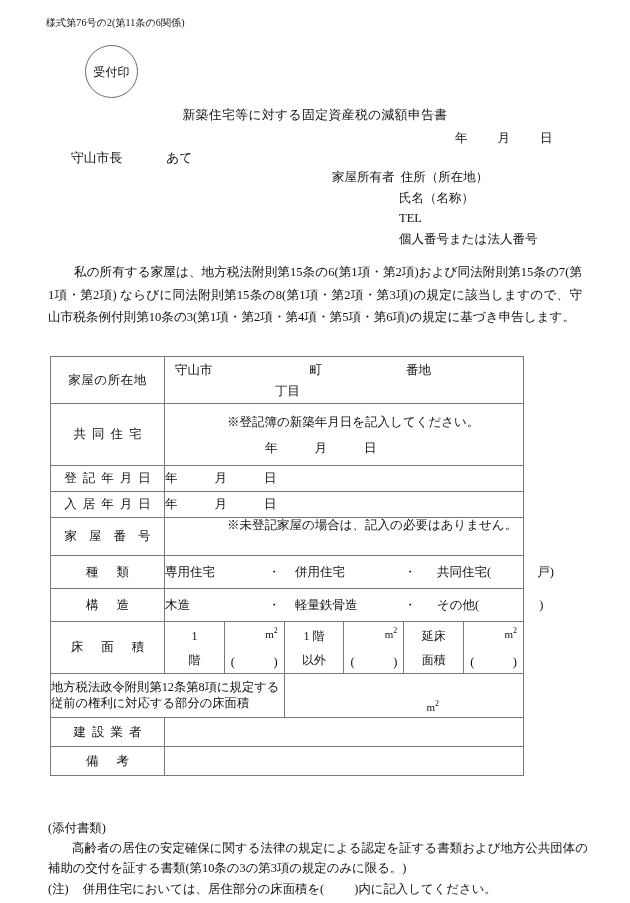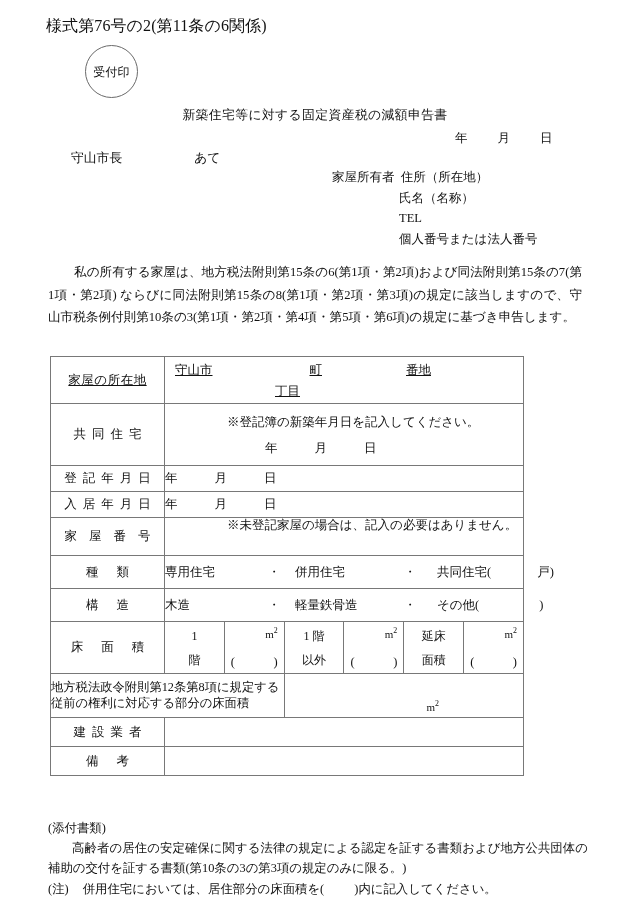--- a/index.html
+++ b/index.html
@@ -19,21 +19,21 @@
   .page {
     position: absolute;
     left: 0; top: 0;
     width: 630px; height: 903px;
   }
 
   
   .form-no {
     position: absolute;
     left: 46px; top: 16px;
-    font-size: 16px;
+    font-size: 10px;
     letter-spacing: 0.1px;
     white-space: nowrap;
   }
   .seal {
     position: absolute;
     left: 85px; top: 45px;
     width: 53px; height: 53px;
     border: 1px solid #6a6a6a;
     border-radius: 50%;
     box-sizing: border-box;
@@ -63,21 +63,21 @@
     white-space: nowrap;
   }
   .date-line i { font-style: normal; display: inline-block; }
   .date-line .gap { width: 30px; display: inline-block; }
   .mayor {
     position: absolute;
     left: 71px; top: 150px;
     font-size: 12.8px;
     white-space: nowrap;
   }
-  .mayor .ate { display: inline-block; margin-left: 72px; }
+  .mayor .ate { display: inline-block; margin-left: 44px; }
 
   .owner-block {
     position: absolute;
     left: 325px; top: 167px;
     font-size: 12.5px;
     line-height: 20.6px;
   }
   .owner-block .ln { white-space: nowrap; }
   .owner-block .lbl { display: inline-block; margin-left: 7px; }
   .owner-block .indent { padding-left: 74px; }
@@ -123,21 +123,21 @@
     display: inline-block;
     letter-spacing: 18px;
     text-indent: 18px;
   }
   .lbl-sp3 {
     display: inline-block;
     letter-spacing: 12px;
     text-indent: 12px;
   }
 
-  .r-loc { height: 47px; text-decoration: underline; }
+  .r-loc { height: 47px; }
   .r-build { height: 62px; }
   .r-reg { height: 26px; }
   .r-move { height: 26px; }
   .r-hnum { height: 38px; }
   .r-kind { height: 33px; }
   .r-struct { height: 33px; }
   .r-area { height: 52px; }
   .r-prev { height: 44px; }
   .r-builder { height: 29px; }
   .r-note { height: 29px; margin-left: 36px; }

